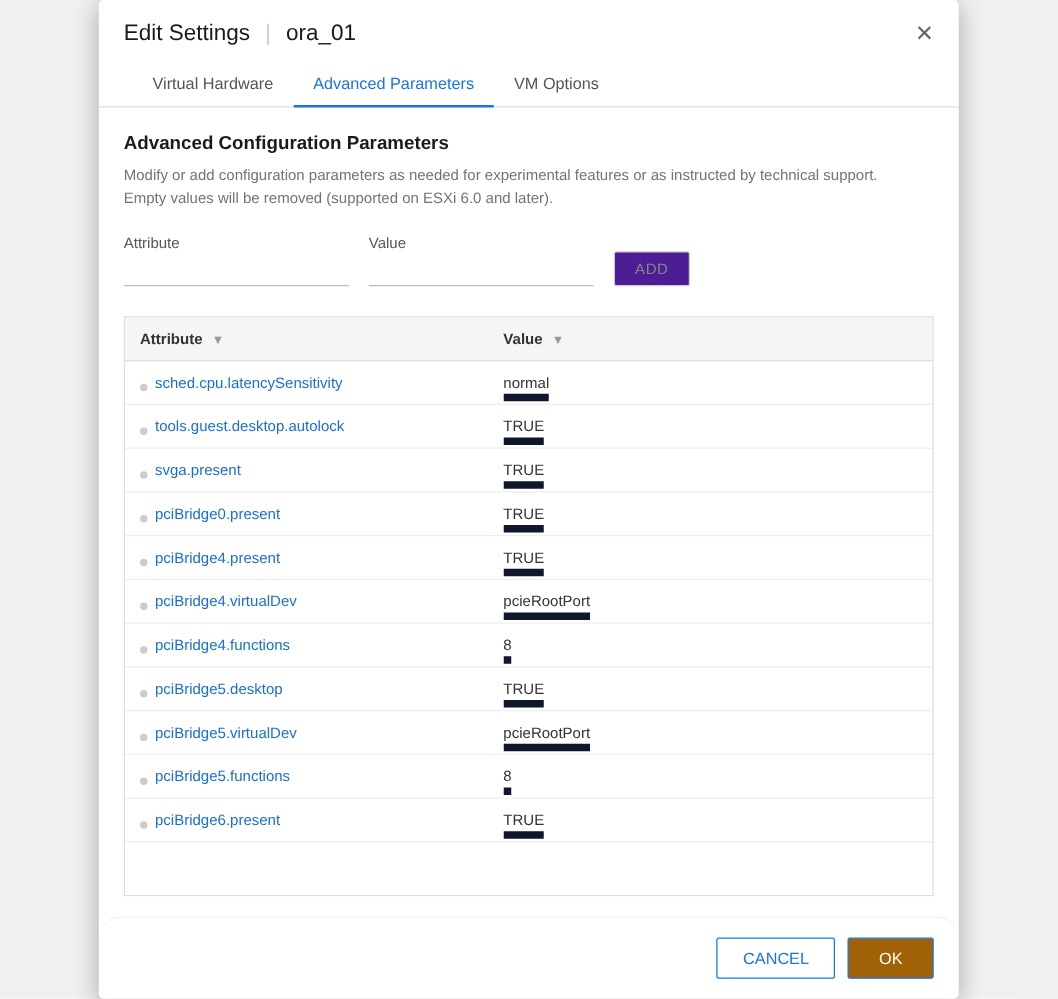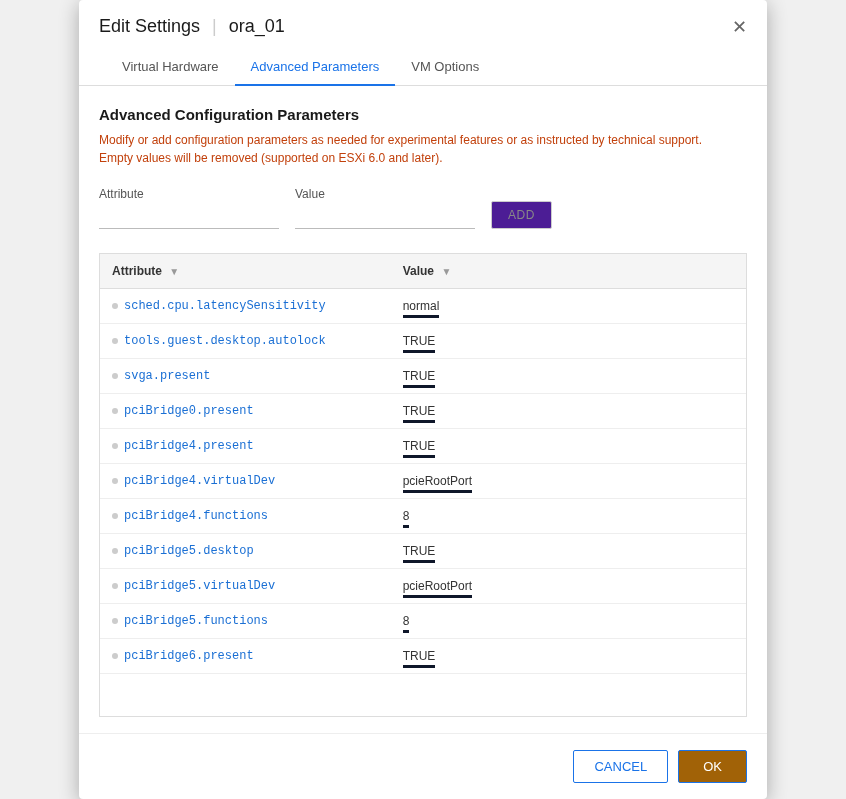--- a/index.html
+++ b/index.html
@@ -83,21 +83,21 @@
       flex-direction: column;
     }
     .section-title {
       font-size: 15px;
       font-weight: 600;
       color: #1a1a1a;
       margin-bottom: 8px;
     }
     .section-desc {
       font-size: 12px;
-      color: #c2410c;
+      color: #737373;
       line-height: 1.5;
       margin-bottom: 20px;
     }
     .input-row {
       display: flex;
       align-items: flex-end;
       gap: 16px;
       margin-bottom: 24px;
     }
     .input-group {
@@ -162,49 +162,49 @@
       border-bottom: 1px solid #eee;
     }
     tbody td {
       padding: 10px 12px;
       font-size: 12px;
       color: #333;
       vertical-align: middle;
     }
     .attr-cell {
       display: flex;
-      align-items: center;
+      align-items: flex-end;
       gap: 6px;
-      font-family: Liberation Mono, monospace;
     }
     .attr-dot {
       width: 6px;
       height: 6px;
       border-radius: 50%;
       background: #ccc;
       flex-shrink: 0;
     }
     .attr-link {
       color: #1a6fd4;
       text-decoration: none;
       cursor: pointer;
     }
     .value-cell {
-      border-bottom: 3px solid #0f172a;
+      border-bottom: 6px solid #0f172a;
       padding-bottom: 2px;
       min-width: 80px;
     }
     .dialog-footer {
       display: flex;
       justify-content: flex-end;
       align-items: center;
       padding: 16px 20px;
       gap: 10px;
       border-top: 1px solid #eee;
       margin-top: 16px;
+      border-radius: 18px;
     }
     .cancel-btn {
       background: #fff;
       border: 1px solid #1a73e8;
       color: #1a73e8;
       padding: 8px 20px;
       font-size: 13px;
       cursor: pointer;
       border-radius: 2px;
       font-weight: 500;

